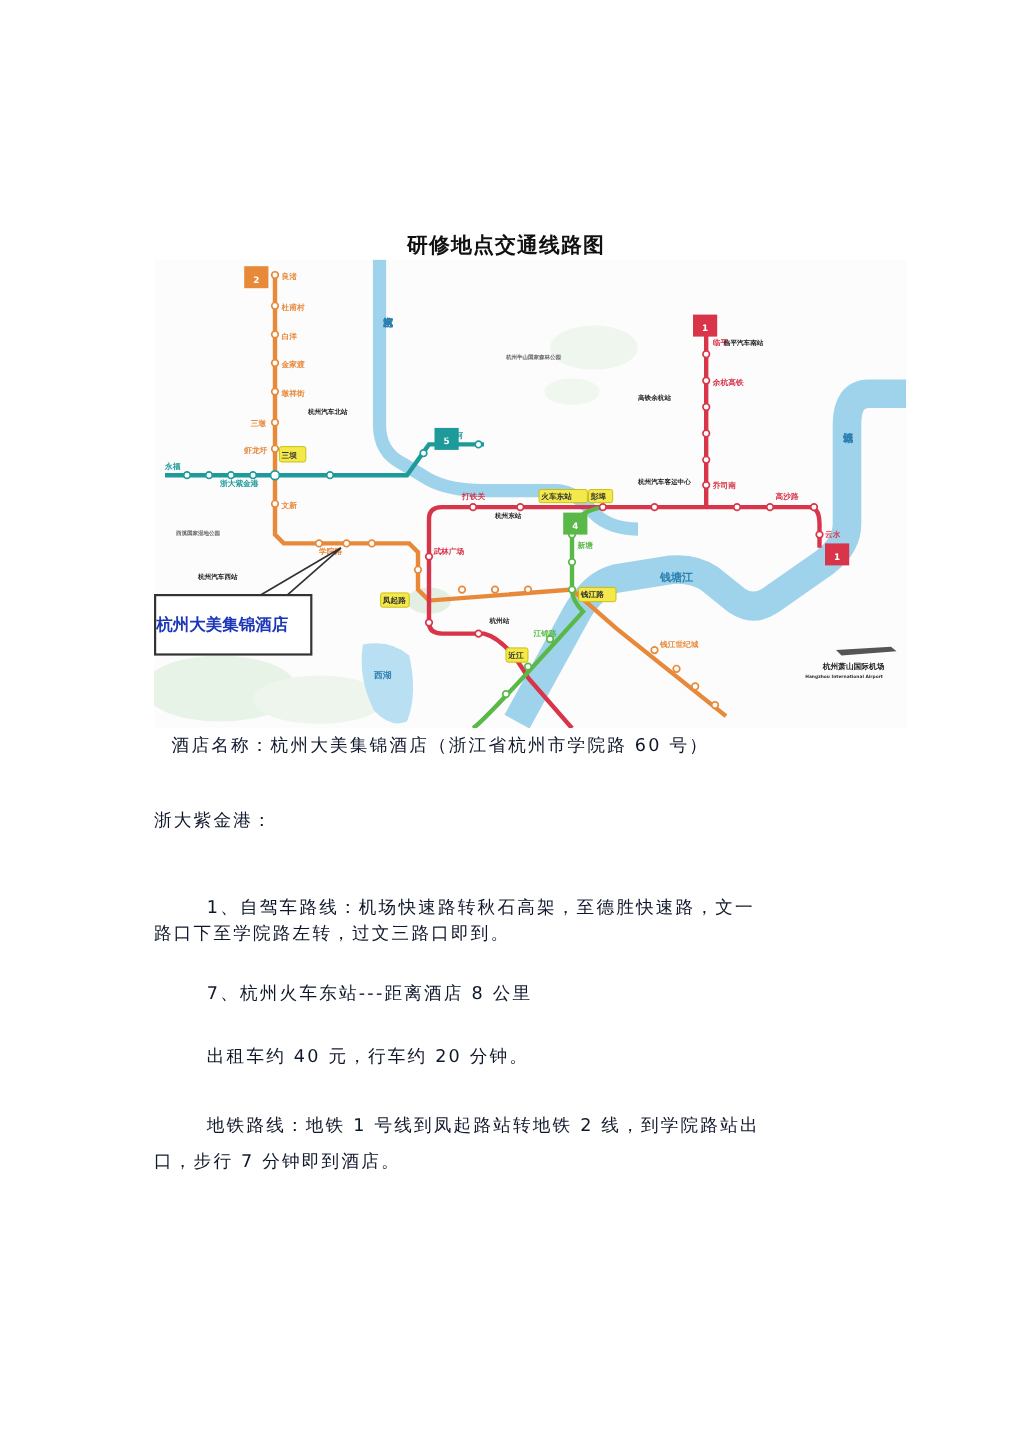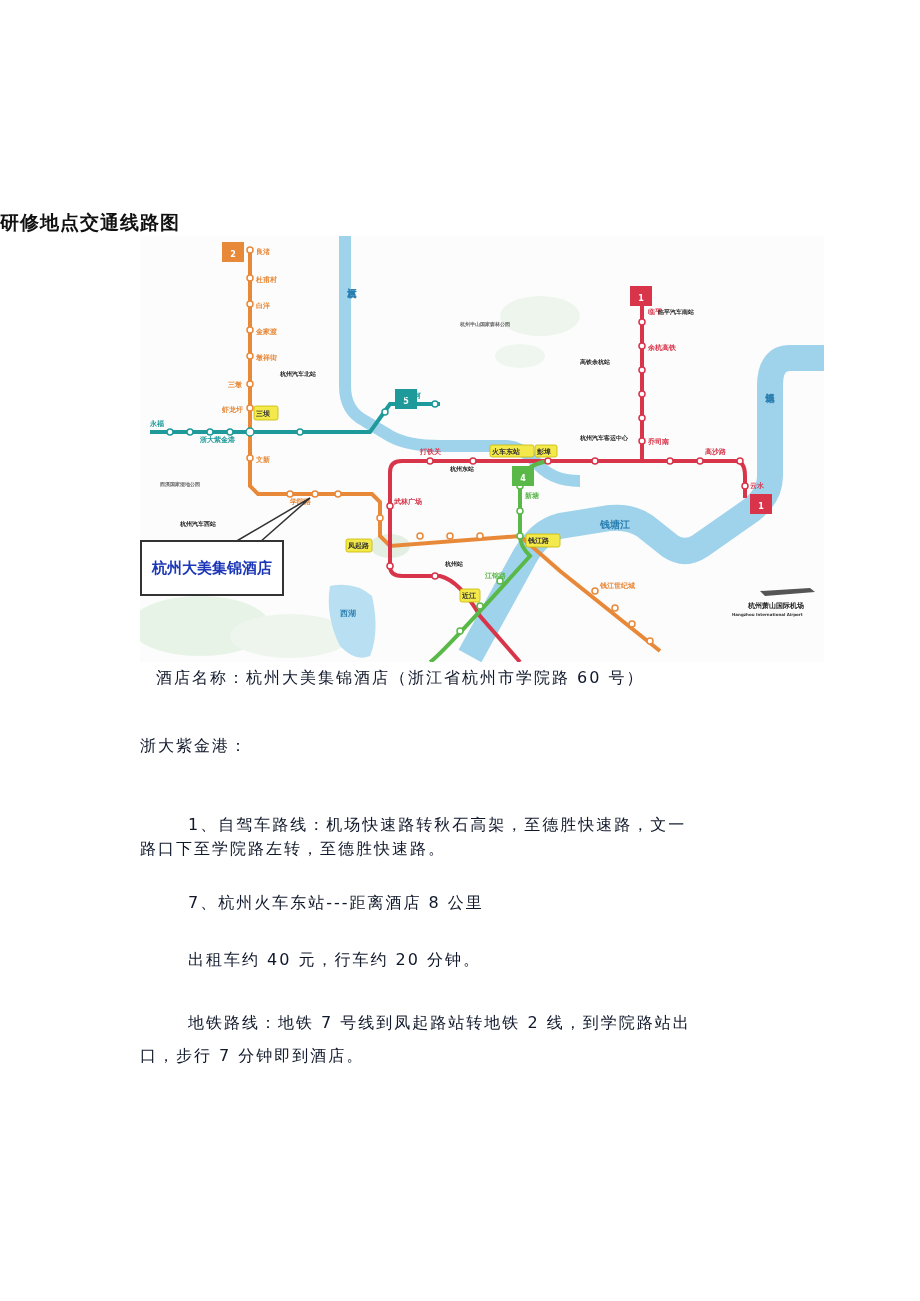--- a/index.html
+++ b/index.html
@@ -1,29 +1,29 @@
 <!DOCTYPE html>
 <html><head>
 <meta charset="utf-8">
 <style>
   html, body { margin:0; padding:0; background:#ffffff; }
   body { width:920px; height:1301px; position:relative; overflow:hidden;
          font-family:"DejaVu Serif","Liberation Serif",serif; color:#111; }
-  .title { position:absolute; left:0; width:920px; top:210px; 
+  .title { position:absolute; left:0; width:920px; top:210px; text-align:center;
            font-size:19px; font-weight:bold; letter-spacing:1px;
            font-family:"DejaVu Sans","Liberation Sans",sans-serif; }
   .map { position:absolute; left:140px; top:236px; width:684px; height:426px; background:#fbfcfb; overflow:hidden; }
   .map svg { position:absolute; left:0; top:0; }
   .st { font-family:"DejaVu Sans","Liberation Sans",sans-serif; font-size:8px; font-weight:bold; }
   .en { font-family:"DejaVu Sans","Liberation Sans",sans-serif; font-size:4px; }
   .para { position:absolute; left:140px; font-size:16px; line-height:25px; white-space:nowrap;
           font-family:"DejaVu Sans","Liberation Sans",sans-serif; letter-spacing:2px; color:#0f172a; }
   .indent { left:188px; }
   .callout { position:absolute; left:140px; top:540px; width:140px; height:52px;
-             border:2px solid #333; background:#fff; display:flex; align-items:center; justify-content:center; }
+             border:2px solid #333; background:#fff; display:flex; align-items:center; justify-content:flex-start; }
   .callout span { color:#1b36b8; font-weight:bold; font-size:15px;
                   font-family:"DejaVu Sans","Liberation Sans",sans-serif; }
 </style>
 </head>
 <body>
 
 <div class="title">研修地点交通线路图</div>
 
 <div class="map">
   <svg width="684" height="426" viewBox="0 0 684 426">
@@ -196,17 +196,17 @@
   </svg>
 </div>
 
 <div class="callout">
   <span>杭州大美集锦酒店</span>
 </div>
 
 <div class="para" style="top:665px; left:156px;">酒店名称：杭州大美集锦酒店（浙江省杭州市学院路 60 号）</div>
 <div class="para" style="top:733px;">浙大紫金港：</div>
 <div class="para indent" style="top:812px;">1、自驾车路线：机场快速路转秋石高架，至德胜快速路，文一</div>
-<div class="para" style="top:836px;">路口下至学院路左转，至德胜快速路。</div>
+<div class="para" style="top:836px;">路口下至学院路左转，过文三路口即到。</div>
 <div class="para indent" style="top:890px;">7、杭州火车东站---距离酒店 8 公里</div>
 <div class="para indent" style="top:947px;">出租车约 40 元，行车约 20 分钟。</div>
-<div class="para indent" style="top:1010px;">地铁路线：地铁 7 号线到凤起路站转地铁 2 线，到学院路站出</div>
+<div class="para indent" style="top:1010px;">地铁路线：地铁 1 号线到凤起路站转地铁 2 线，到学院路站出</div>
 <div class="para" style="top:1043px;">口，步行 7 分钟即到酒店。</div>
 
 </body></html>

